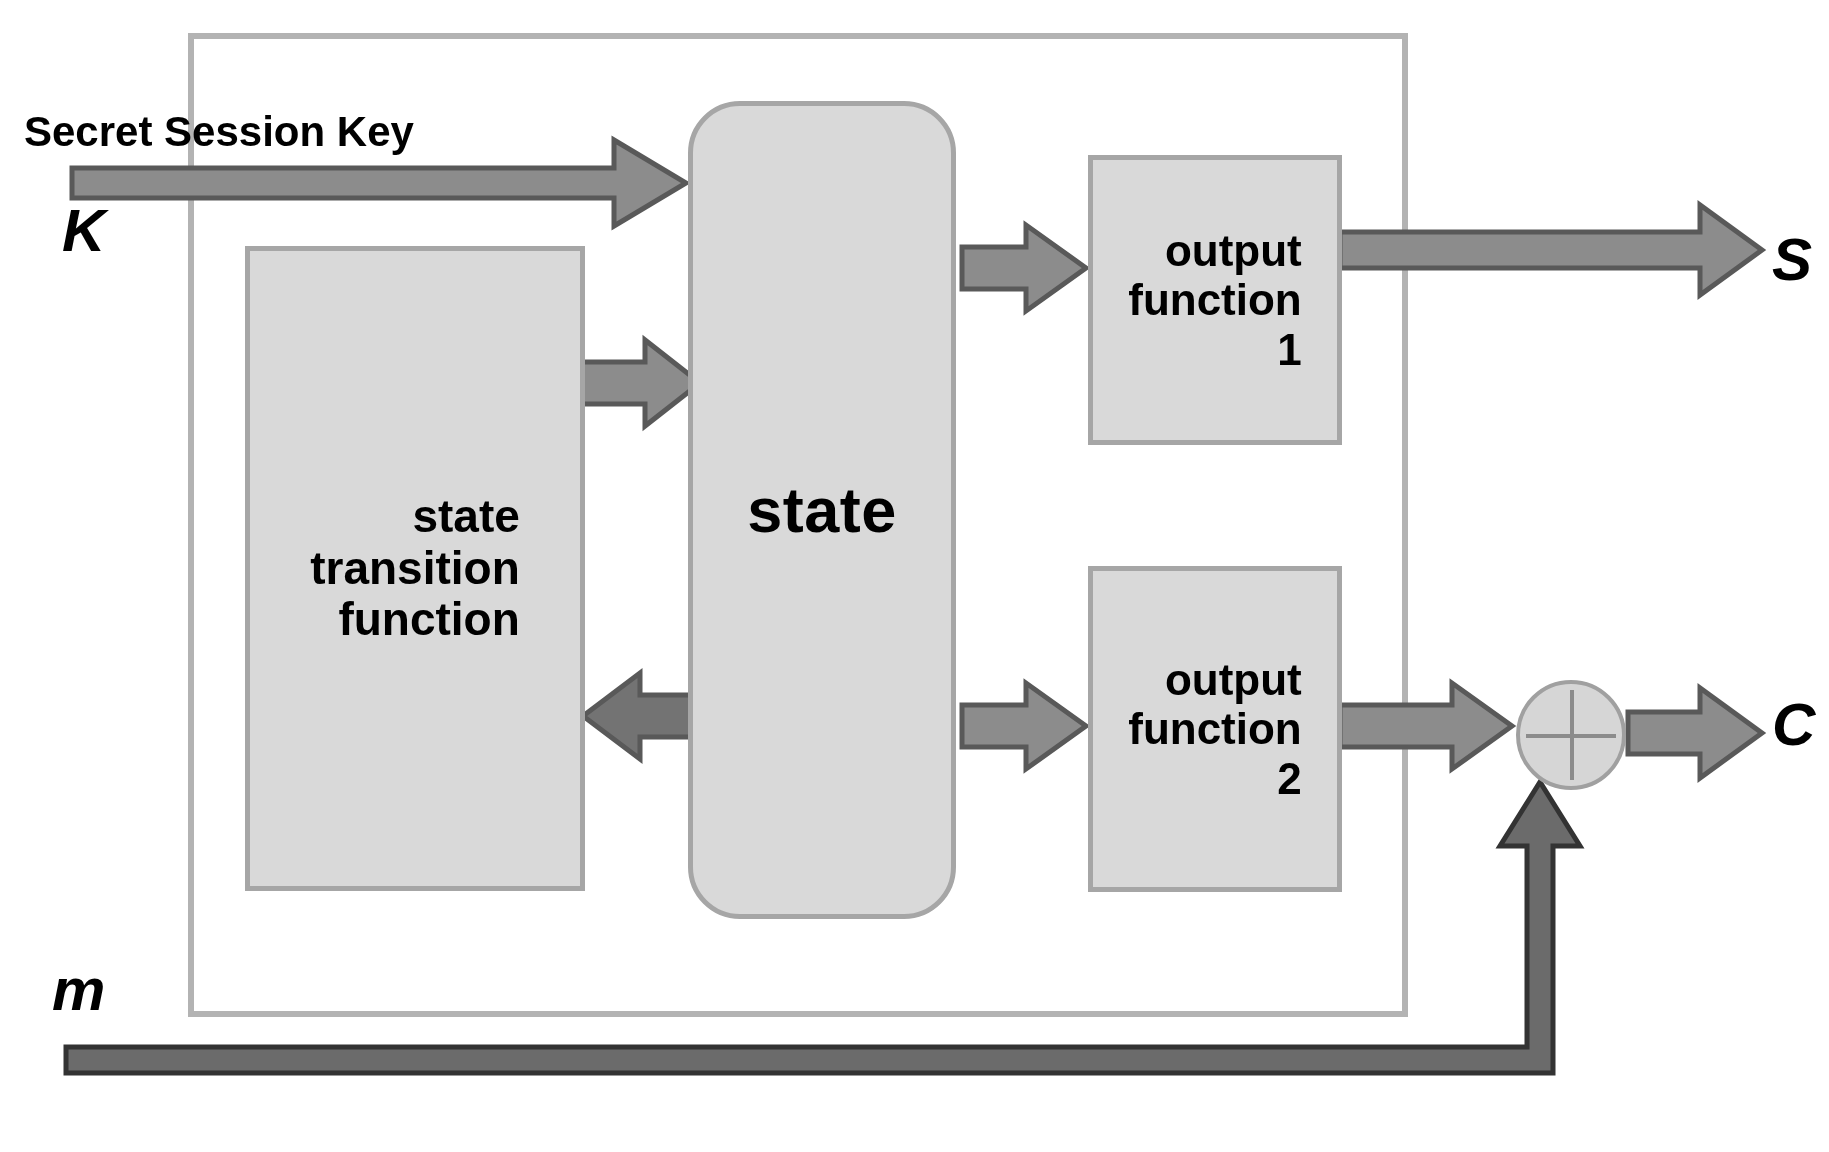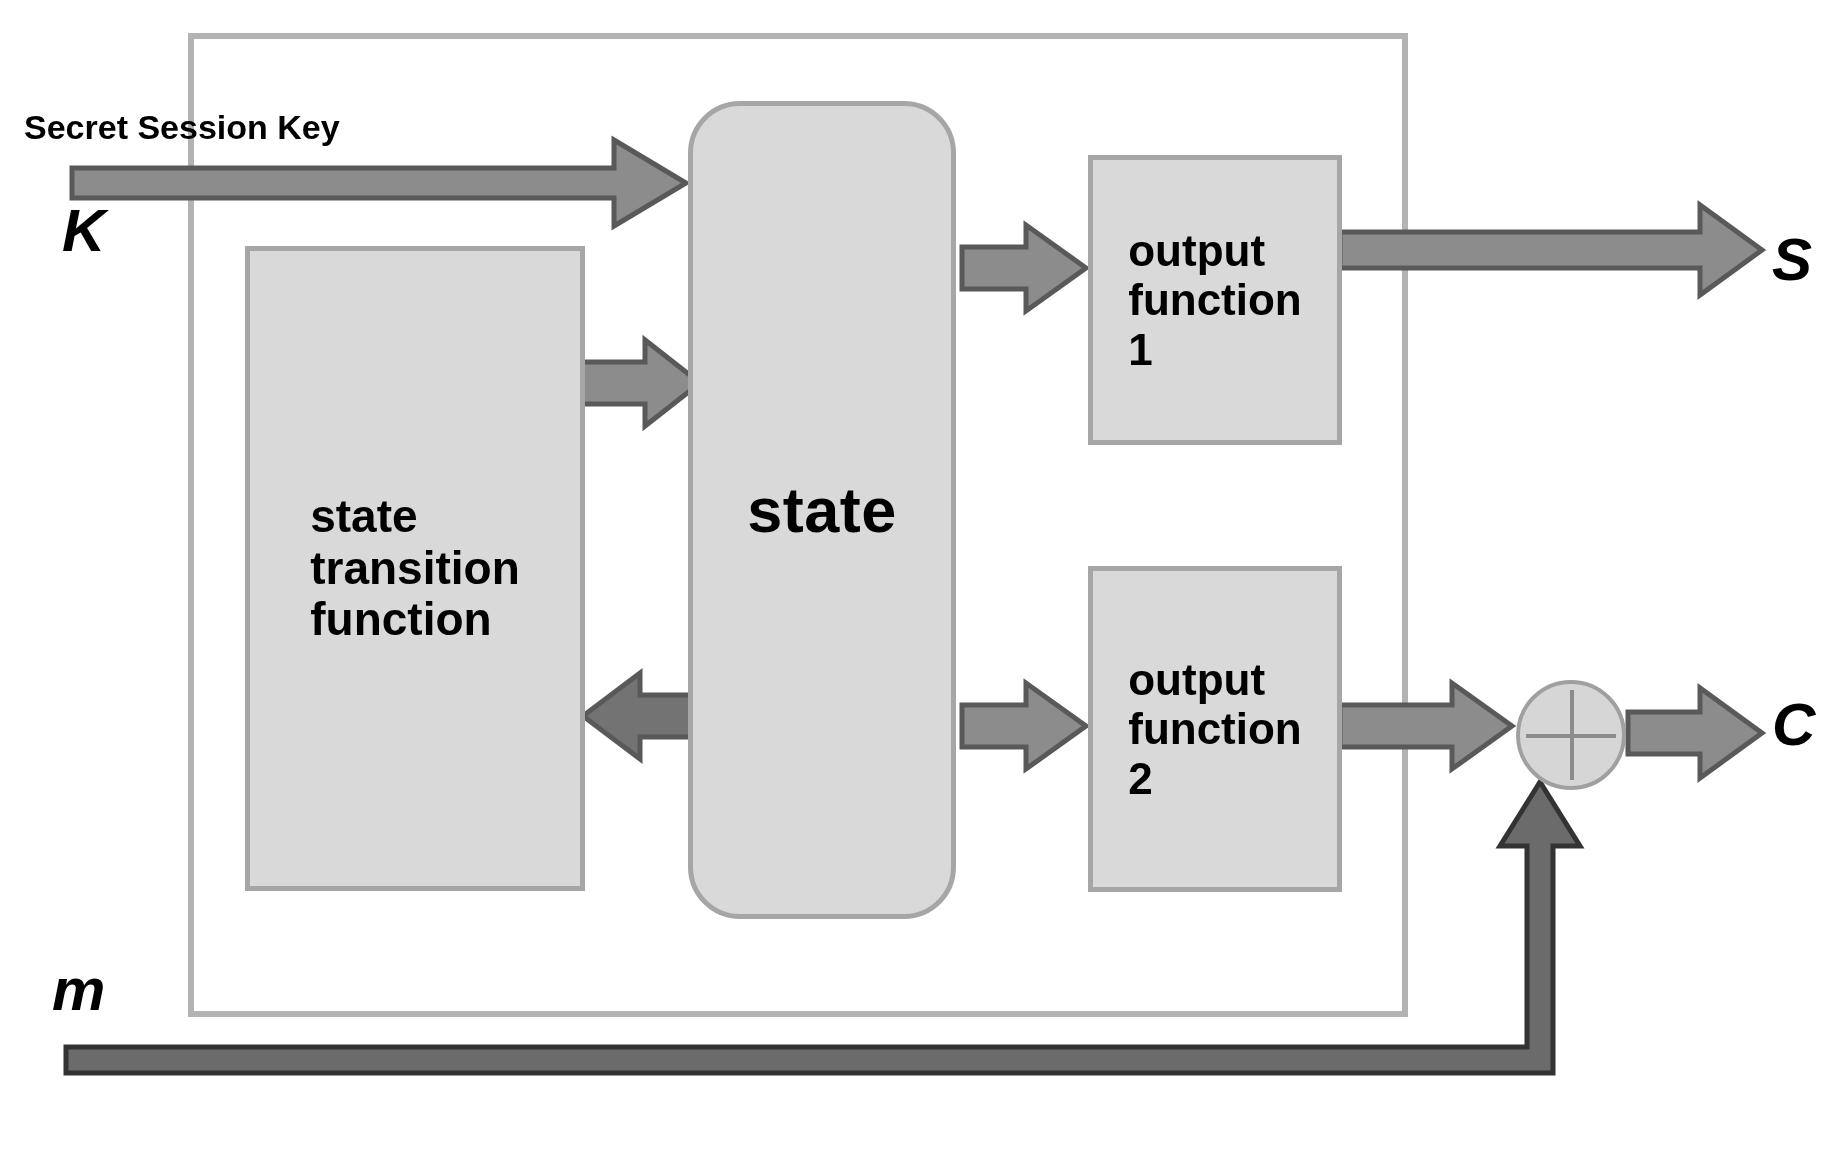--- a/index.html
+++ b/index.html
@@ -29,21 +29,21 @@
   }
 
   
   .box {
     background: #d9d9d9;
     border: 5px solid #a6a6a6;
     box-sizing: border-box;
     display: flex;
     align-items: center;
     justify-content: center;
-    text-align: left;
+    text-align: right;
     font-weight: bold;
     color: #000000;
     line-height: 1.12;
   }
 
   #box-state-transition {
     left: 245px;
     top: 246px;
     width: 340px;
     height: 645px;
@@ -96,21 +96,21 @@
     position: absolute;
     left: 50px;
     top: 6px;
     width: 4px;
     height: 90px;
     background: #8c8c8c;
   }
 
   
   .label-plain {
-    font-size: 34px;
+    font-size: 42px;
     font-weight: bold;
     color: #000000;
     white-space: nowrap;
   }
   .label-italic {
     font-size: 60px;
     font-weight: bold;
     font-style: italic;
     color: #000000;
     white-space: nowrap;

